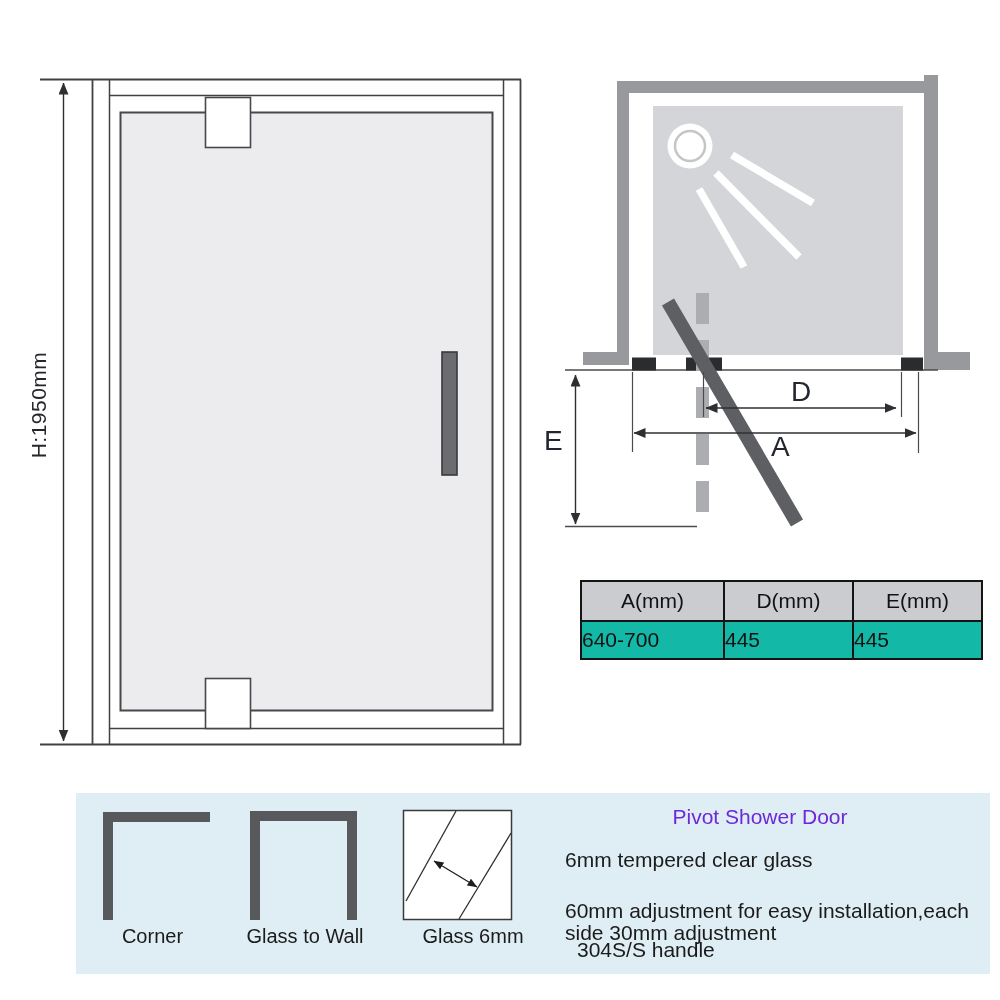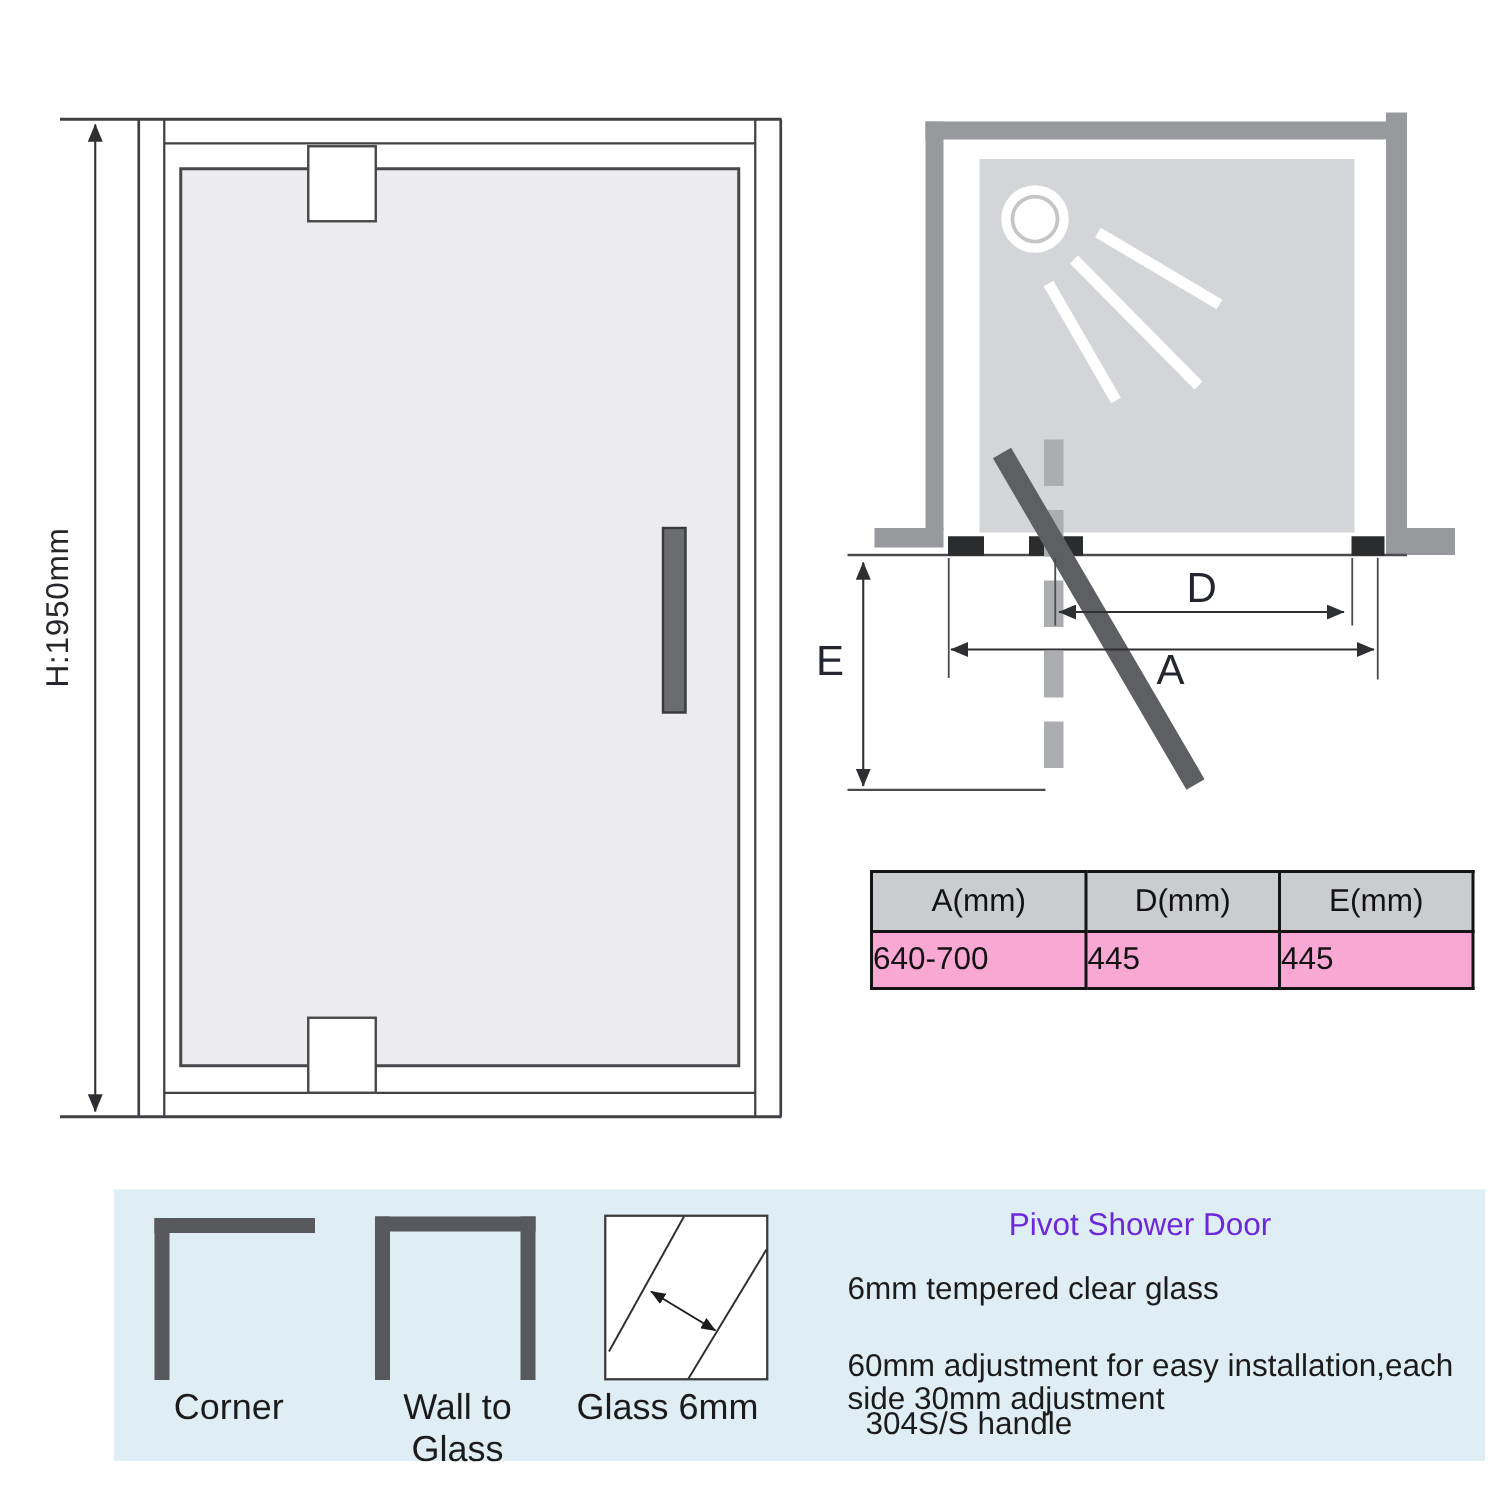--- a/index.html
+++ b/index.html
@@ -13,26 +13,26 @@
            font-size:21px;letter-spacing:.5px;transform:rotate(-90deg);color:#26272c;}
   .dim-label{font-size:28px;color:#23262e;}
   .d-label{left:791px;top:376px;}
   .a-label{left:771px;top:431px;}
   .e-label{left:544px;top:425px;}
   .size-table{position:absolute;left:580px;top:580px;z-index:3;
               border-collapse:collapse;font-size:21px;color:#121212;}
   .size-table th,.size-table td{border:2px solid #141414;
               font-weight:400;padding:0;margin-top:43px;}
   .size-table th{background:#cacccf;width:127px;height:38px;}
-  .size-table td{background:#f9a8d4;height:36px;}
+  .size-table td{background:#14b8a6;height:36px;}
   .size-table .c0{width:141px;}
-  .icon-label{font-size:24px;text-align:center;color:#1b1b1b;}
+  .icon-label{font-size:20px;text-align:center;color:#1b1b1b;}
   .corner-label{left:90px;top:925px;width:125px;}
   .wall-label{left:240px;top:925px;width:130px;}
-  .glass-label{left:380px;top:925px;width:130px;}
+  .glass-label{left:408px;top:925px;width:130px;}
   .pivot-title{left:600px;top:805px;width:320px;text-align:center;font-size:21px;color:#6d28d9;}
   .spec{left:565px;font-size:21px;color:#1b1b1b;white-space:pre-line;line-height:22px;}
   .spec1{top:849px;text-align:right;}
   .spec2{top:884px;width:430px;margin-top:16px;}
   .spec3{top:939px;margin-left:12px;}
 </style>
 </head>
 <body>
 
 <div class="page">
@@ -143,21 +143,21 @@
     </tr>
     <tr>
       <td>640-700</td>
       <td>445</td>
       <td>445</td>
     </tr>
   </tbody>
     </table>
 
   <div class="label icon-label corner-label">Corner</div>
-  <div class="label icon-label wall-label">Wall to Glass</div>
+  <div class="label icon-label wall-label">Glass to Wall</div>
   <div class="label icon-label glass-label">Glass 6mm</div>
 
   <div class="label pivot-title">Pivot Shower Door</div>
   <div class="label spec spec1">6mm tempered clear glass</div>
   <div class="label spec spec2">60mm adjustment for easy installation,each
 side 30mm adjustment</div>
   <div class="label spec spec3">304S/S handle</div>
 
 </div>
 

